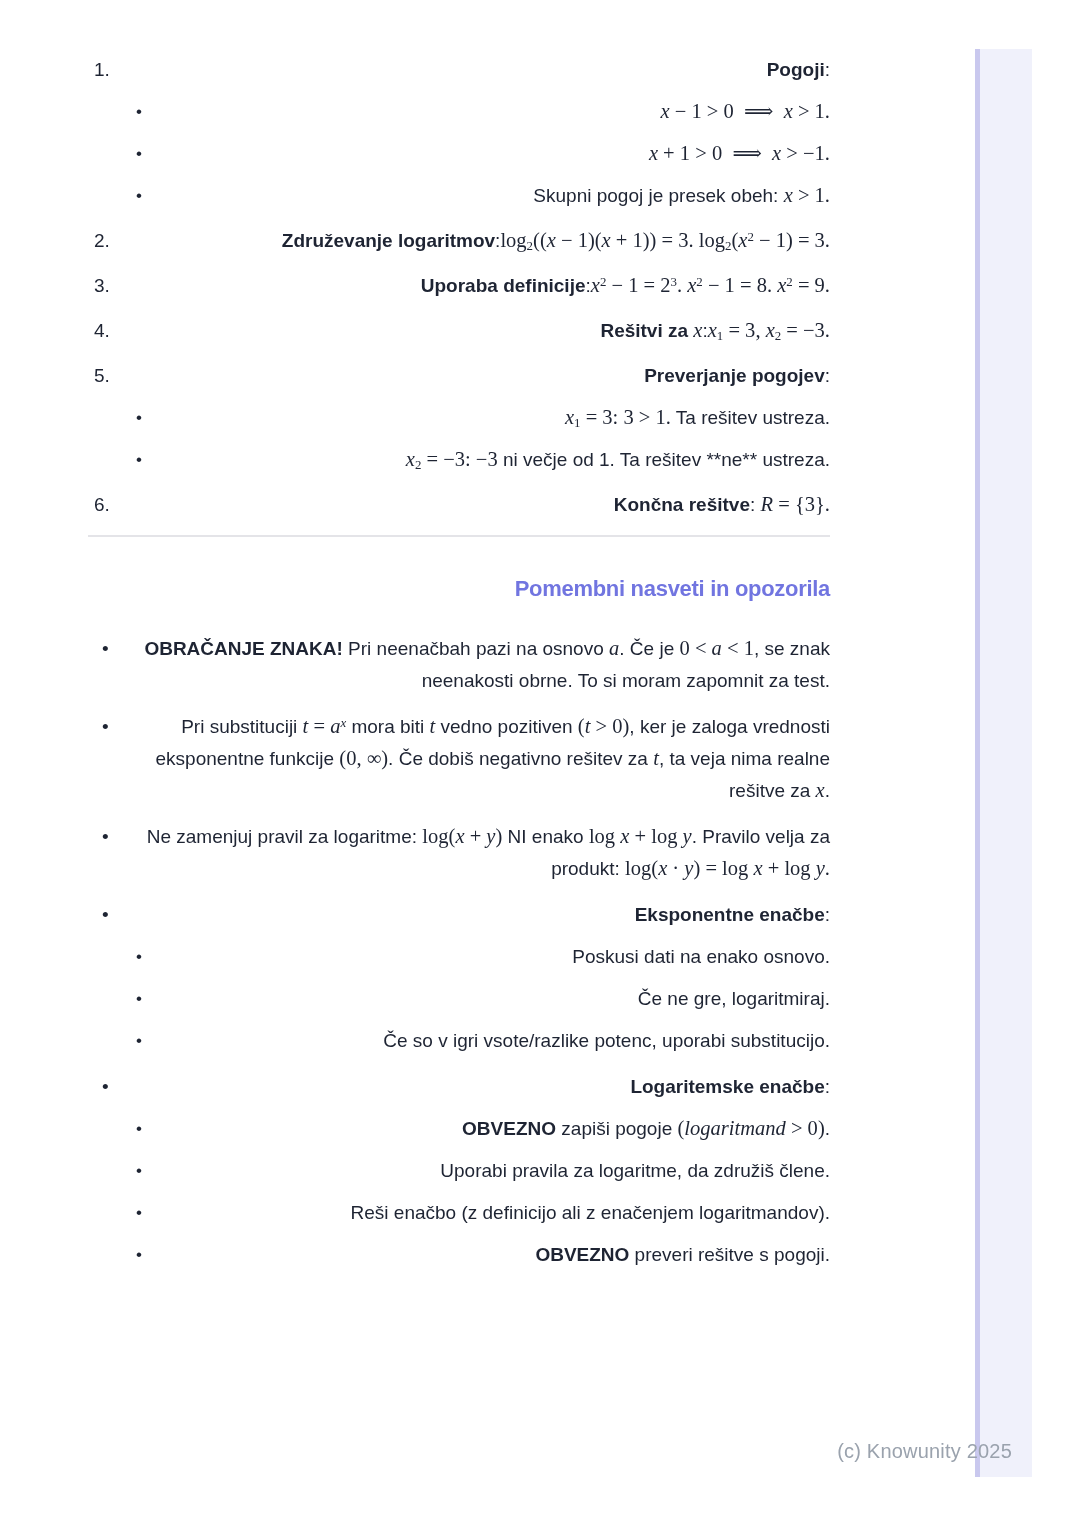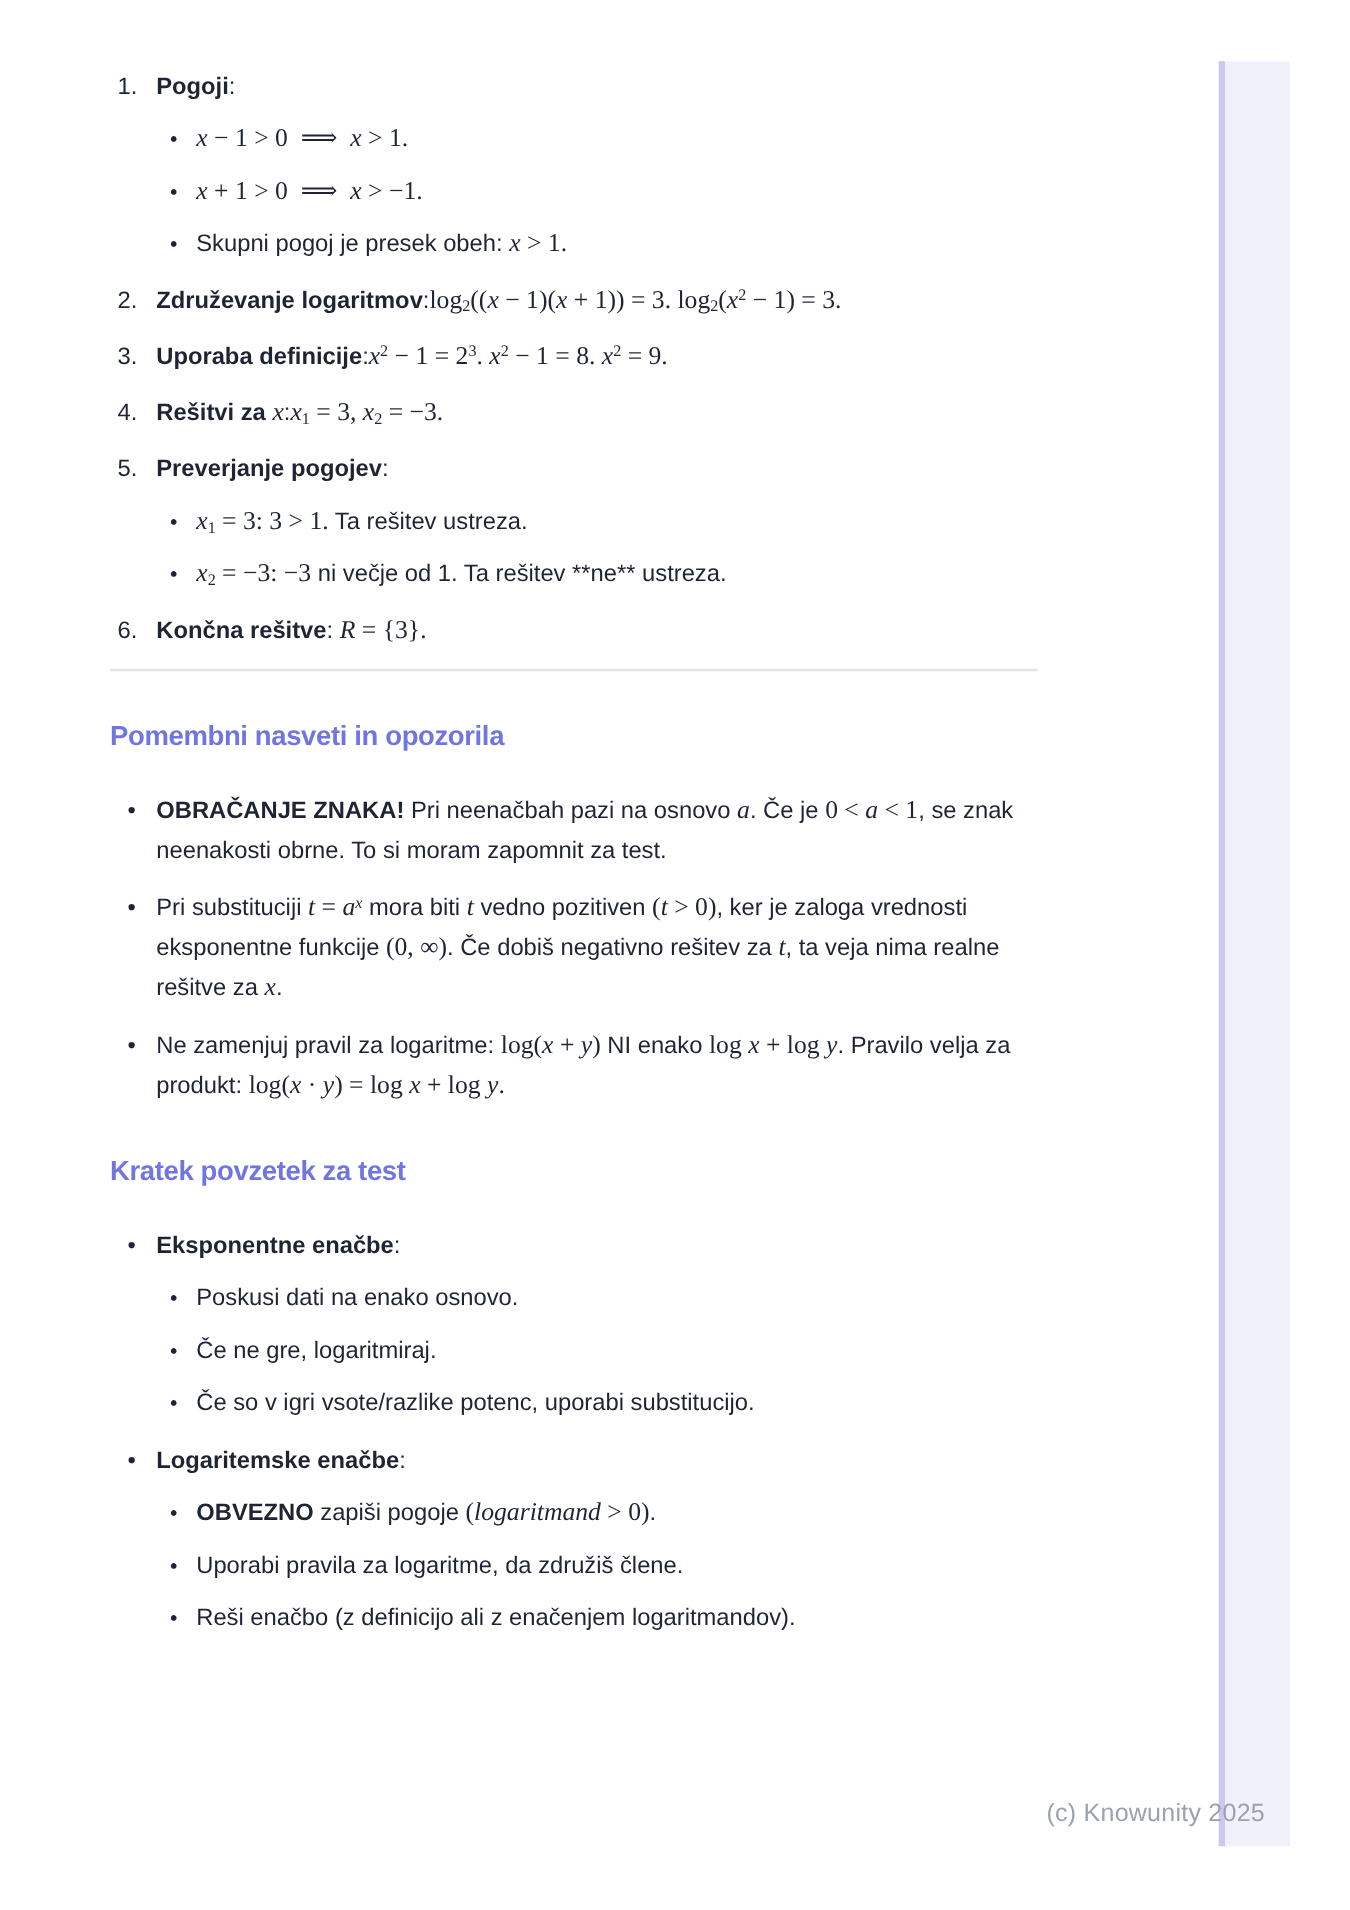--- a/index.html
+++ b/index.html
@@ -20,21 +20,21 @@
     font-family:"Liberation Sans","DejaVu Sans",sans-serif;
   }
   .side-panel{
     position:absolute;left:975px;top:49px;width:57px;height:1428px;
     background:var(--panel-fill);
     border-left:5px solid var(--panel-border);
     z-index:1;
   }
   .content{
     position:absolute;left:88px;top:54px;width:742px;
-    font-size:19px;line-height:32px;z-index:2;
+    font-size:19px;line-height:32px;z-index:2;text-align:right;
   }
   
   ol.num-list{list-style:none;margin:0;padding:0;counter-reset:n;}
   ol.num-list > li{position:relative;padding-left:37px;margin-bottom:13px;counter-increment:n;}
   ol.num-list > li::before{content:counter(n) ".";position:absolute;left:6px;top:0;}
   
   ul.blist{list-style:none;margin:0;padding:0;}
   ul.blist.top > li{position:relative;padding-left:37px;margin-bottom:14px;}
   ul.blist.top > li::before{content:"\2022";position:absolute;left:14px;top:0;}
   
@@ -86,28 +86,28 @@
         </ul></li>
       <li><span class="rb">Končna rešitve</span><span class="rt">: </span><span class="mi">R</span><span class="mr"> = {3}.</span></li>
     </ol>
     <hr class="divider">
     <h2 class="section-heading">Pomembni nasveti in opozorila</h2>
     <ul class="blist top">
       <li><span class="rb">OBRAČANJE ZNAKA!</span><span class="rt"> Pri neenačbah pazi na osnovo </span><span class="mi">a</span><span class="rt">. Če je </span><span class="mr">0 &lt; </span><span class="mi">a</span><span class="mr"> &lt; 1</span><span class="rt">, se znak neenakosti obrne. To si moram zapomnit za test.</span></li>
       <li><span class="rt">Pri substituciji </span><span class="mi">t</span><span class="mr"> = </span><span class="mi">a</span><sup class="mi">x</sup><span class="rt"> mora biti </span><span class="mi">t</span><span class="rt"> vedno pozitiven </span><span class="mr">(</span><span class="mi">t</span><span class="mr"> &gt; 0)</span><span class="rt">, ker je zaloga vrednosti eksponentne funkcije </span><span class="mr">(0, ∞)</span><span class="rt">. Če dobiš negativno rešitev za </span><span class="mi">t</span><span class="rt">, ta veja nima realne rešitve za </span><span class="mi">x</span><span class="rt">.</span></li>
       <li><span class="rt">Ne zamenjuj pravil za logaritme: </span><span class="mr">log(</span><span class="mi">x</span><span class="mr"> + </span><span class="mi">y</span><span class="mr">)</span><span class="rt"> NI enako </span><span class="mr">log </span><span class="mi">x</span><span class="mr"> + log </span><span class="mi">y</span><span class="rt">. Pravilo velja za produkt: </span><span class="mr">log(</span><span class="mi">x</span><span class="mr"> · </span><span class="mi">y</span><span class="mr">) = log </span><span class="mi">x</span><span class="mr"> + log </span><span class="mi">y</span><span class="mr">.</span></li>
     </ul>
-    <h2 class="section-heading">Kratek povzetek za test</h2>
     <ul class="blist top">
       <li><span class="rb">Eksponentne enačbe</span><span class="rt">:</span><ul class="blist nested">
           <li><span class="rt">Poskusi dati na enako osnovo.</span></li>
           <li><span class="rt">Če ne gre, logaritmiraj.</span></li>
           <li><span class="rt">Če so v igri vsote/razlike potenc, uporabi substitucijo.</span></li>
         </ul></li>
       <li><span class="rb">Logaritemske enačbe</span><span class="rt">:</span><ul class="blist nested">
           <li><span class="rb">OBVEZNO</span><span class="rt"> zapiši pogoje </span><span class="mr">(</span><span class="mi">logaritmand</span><span class="mr"> &gt; 0)</span><span class="rt">.</span></li>
           <li><span class="rt">Uporabi pravila za logaritme, da združiš člene.</span></li>
           <li><span class="rt">Reši enačbo (z definicijo ali z enačenjem logaritmandov).</span></li>
+          <li><span class="rb">OBVEZNO</span><span class="rt"> preveri rešitve s pogoji.</span></li>
         </ul></li>
     </ul>
   </div>
 
 <div class="footer">(c) Knowunity 2025</div>
 
 </body></html>

